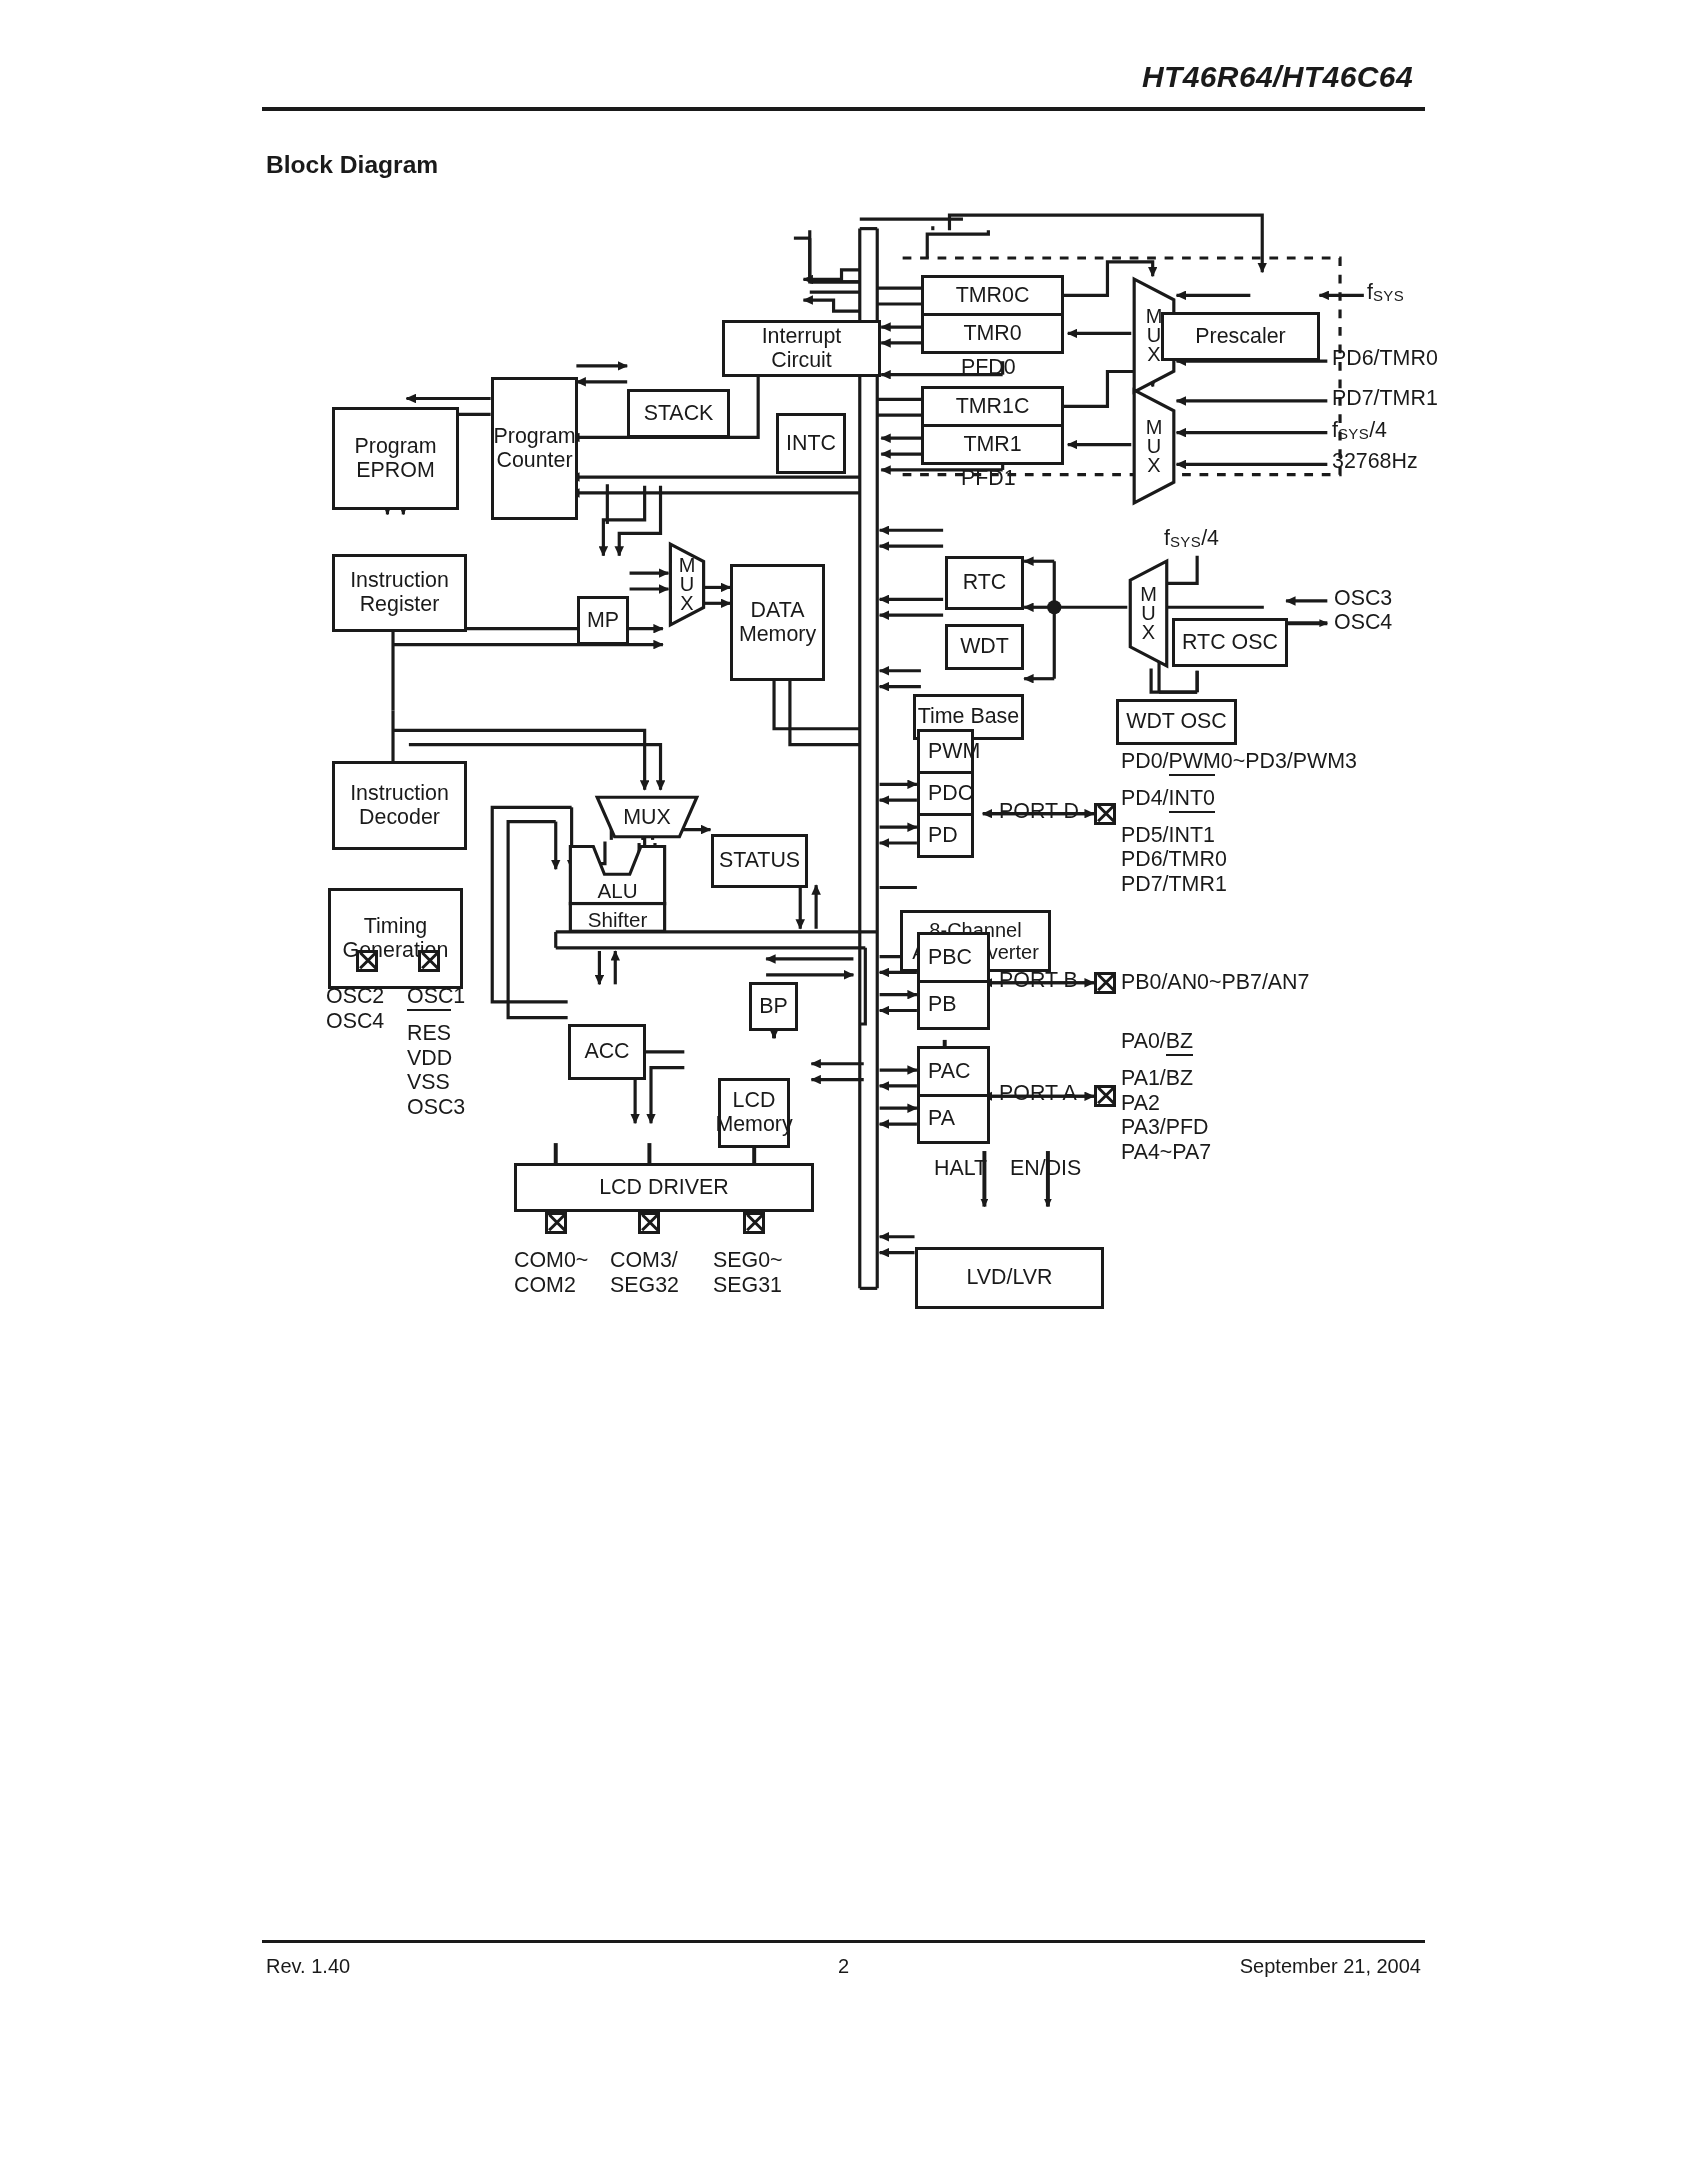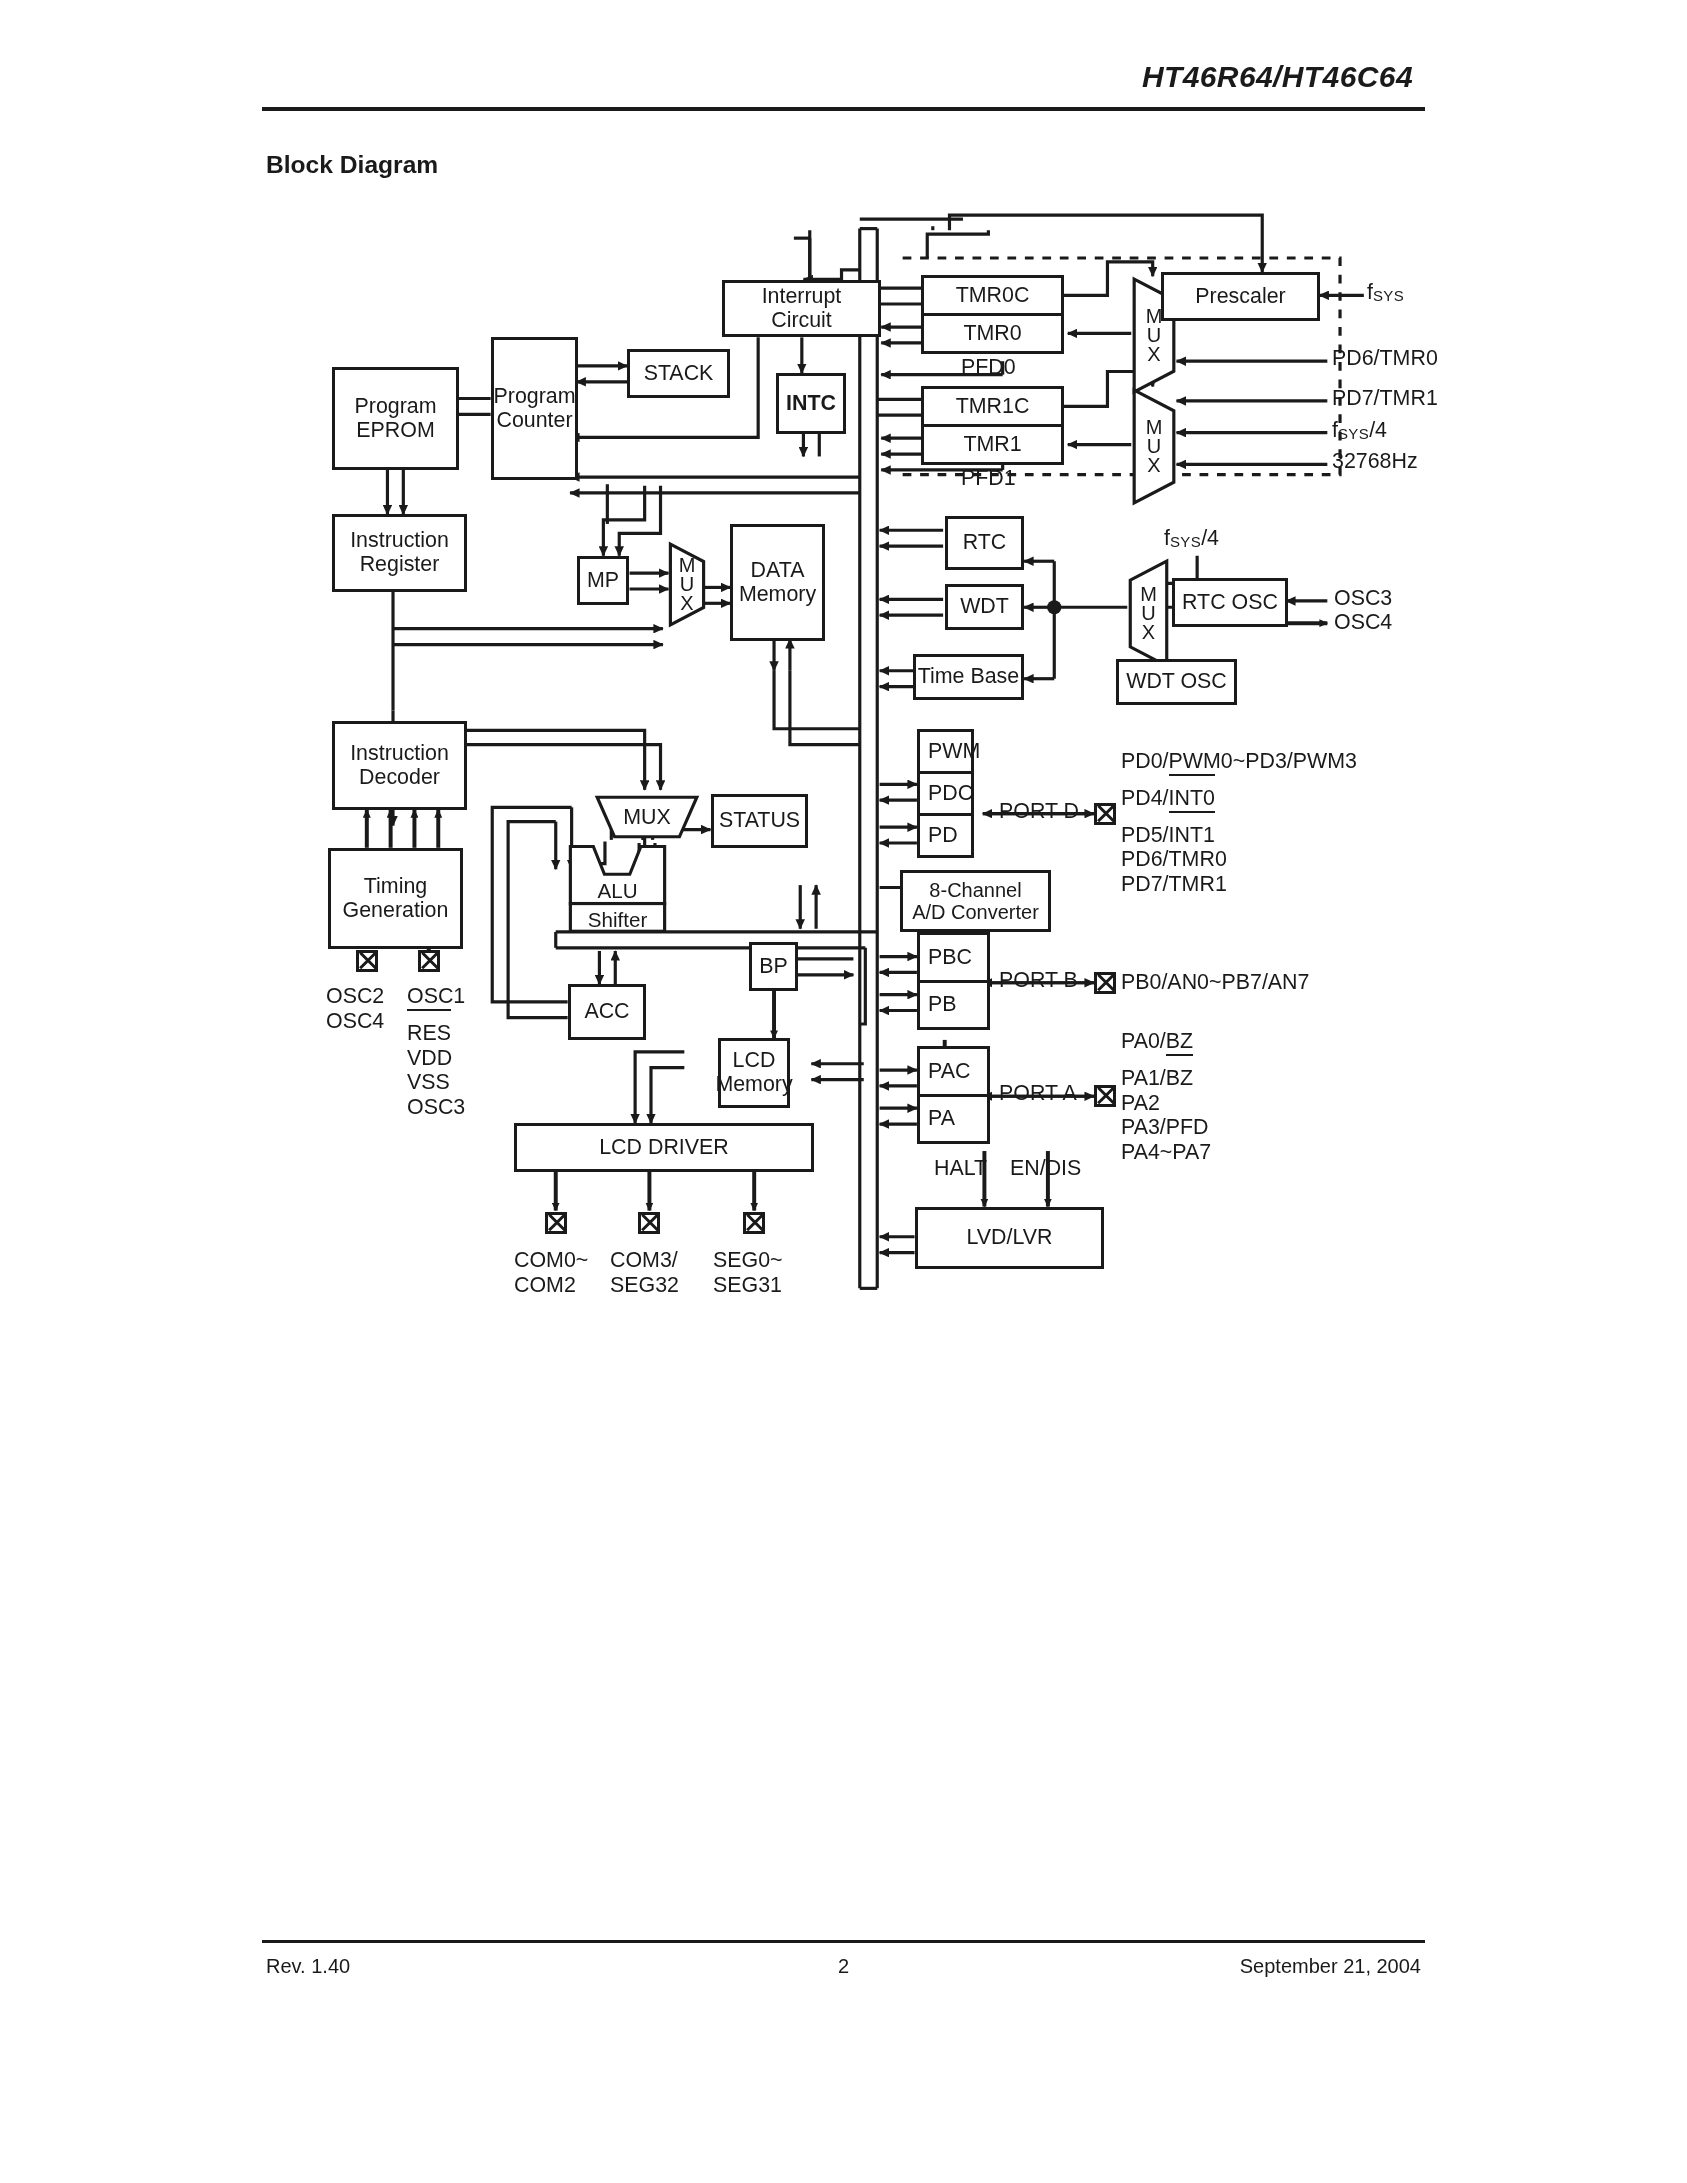--- a/index.html
+++ b/index.html
@@ -47,21 +47,21 @@
   #foot-page  { left:0; right:0; text-align:center; }
   #foot-date  { right:266px; }
 
   
   #diagram { position:absolute; left:0; top:0; width:1687px; height:2183px; }
   #wires { position:absolute; left:0; top:0; width:1687px; height:2183px; overflow:visible; }
 
   .bx {
     position:absolute; border:3.2px solid #1a1a1a; background:#fff;
     display:flex; flex-direction:column; align-items:center; justify-content:center;
-    text-align:center; line-height:1.12; font-size:21.4px; z-index:5;
+    text-align:center; line-height:1.12; font-size:21.4px; z-index:5;margin-top:40px;
   }
   .bx .ln { display:block; white-space:nowrap; }
   .bx.sm  { font-size:20px; }
 
   
   .stack { position:absolute; border:3.2px solid #1a1a1a; background:#fff; z-index:5; display:flex; flex-direction:column; }
   .stack > div {
     flex:1; display:flex; align-items:center; justify-content:center;
     font-size:21.4px; border-bottom:3.2px solid #1a1a1a; white-space:nowrap;
   }
@@ -338,21 +338,21 @@
         <path d="M1152 1578 L1108 1578" marker-end="url(#ah)"></path>
 
       </g>
     </svg>
 
     <div class="bx" style="left:722px; top:280px; width:159px; height:57px;">
       <span class="ln">Interrupt</span>
       <span class="ln">Circuit</span>
     </div>
 
-    <div class="bx" style="left:776px; top:373px; width:70px; height:61px;font-weight:bold;">
+    <div class="bx" style="left:776px; top:373px; width:70px; height:61px;">
       <span class="ln">INTC</span>
     </div>
 
     <div class="bx" style="left:627px; top:349px; width:103px; height:49px;">
       <span class="ln">STACK</span>
     </div>
 
     <div class="bx" style="left:491px; top:337px; width:87px; height:143px;">
       <span class="ln">Program</span>
       <span class="ln">Counter</span>

